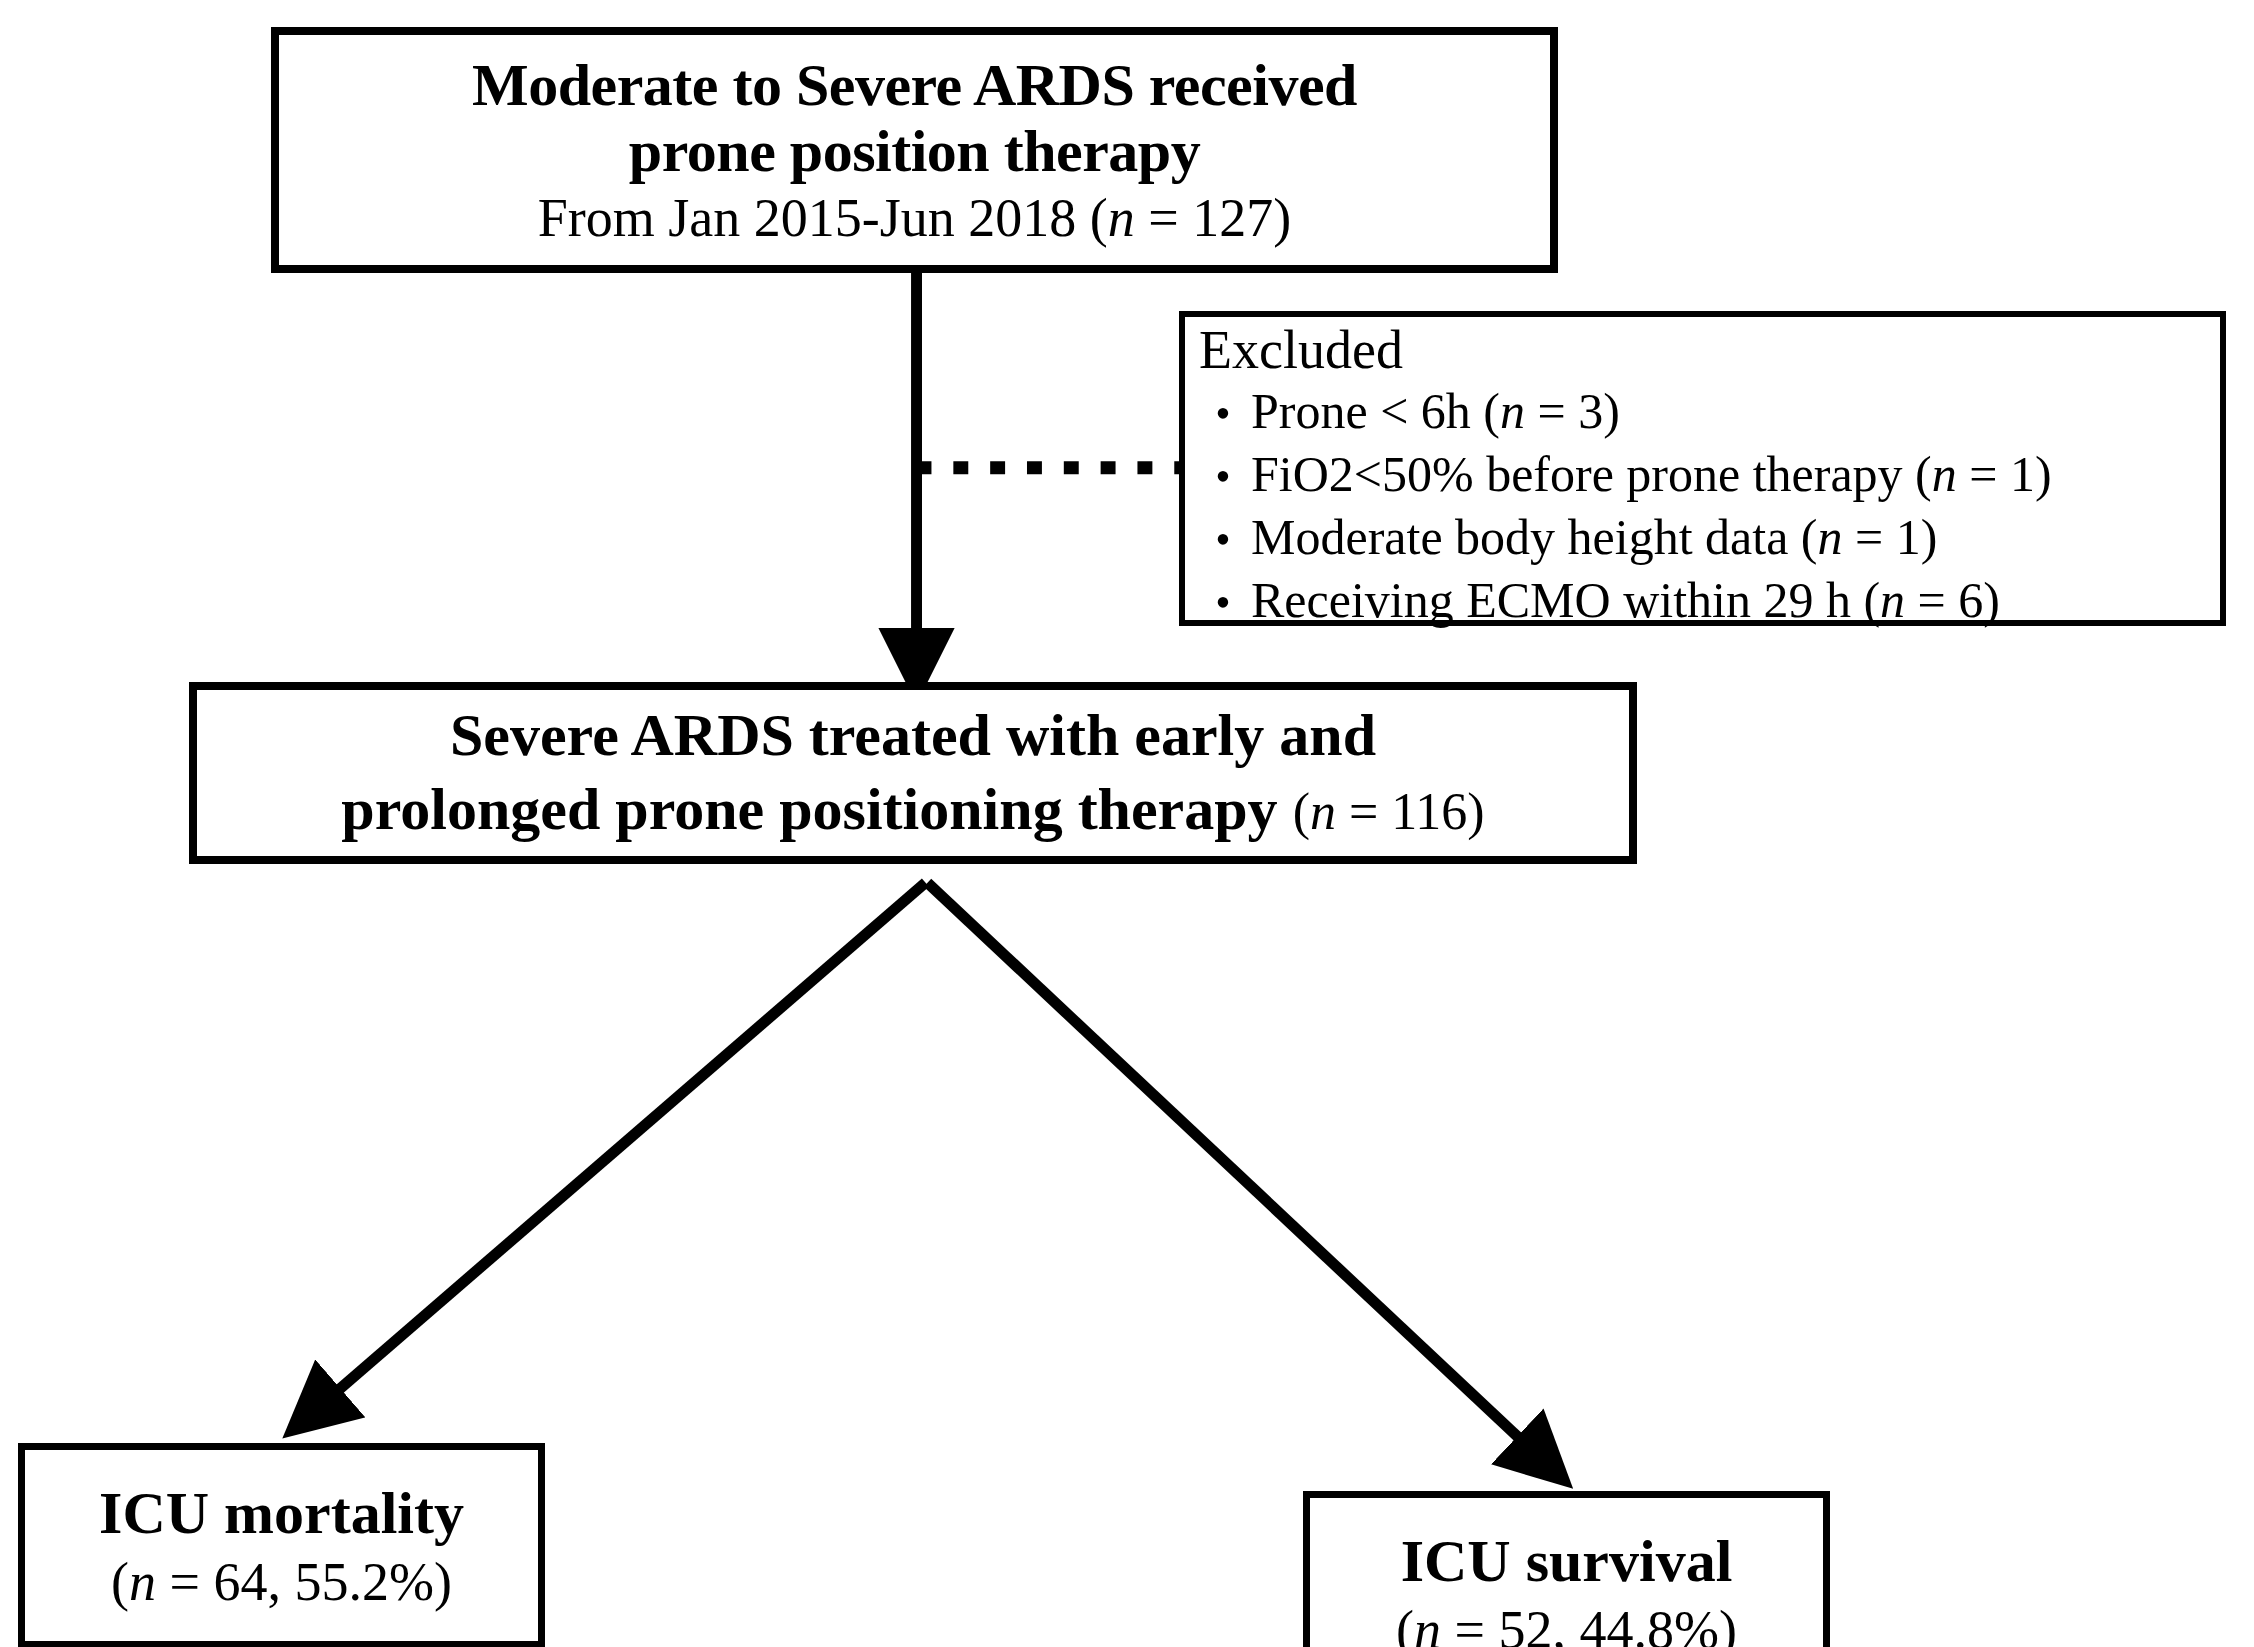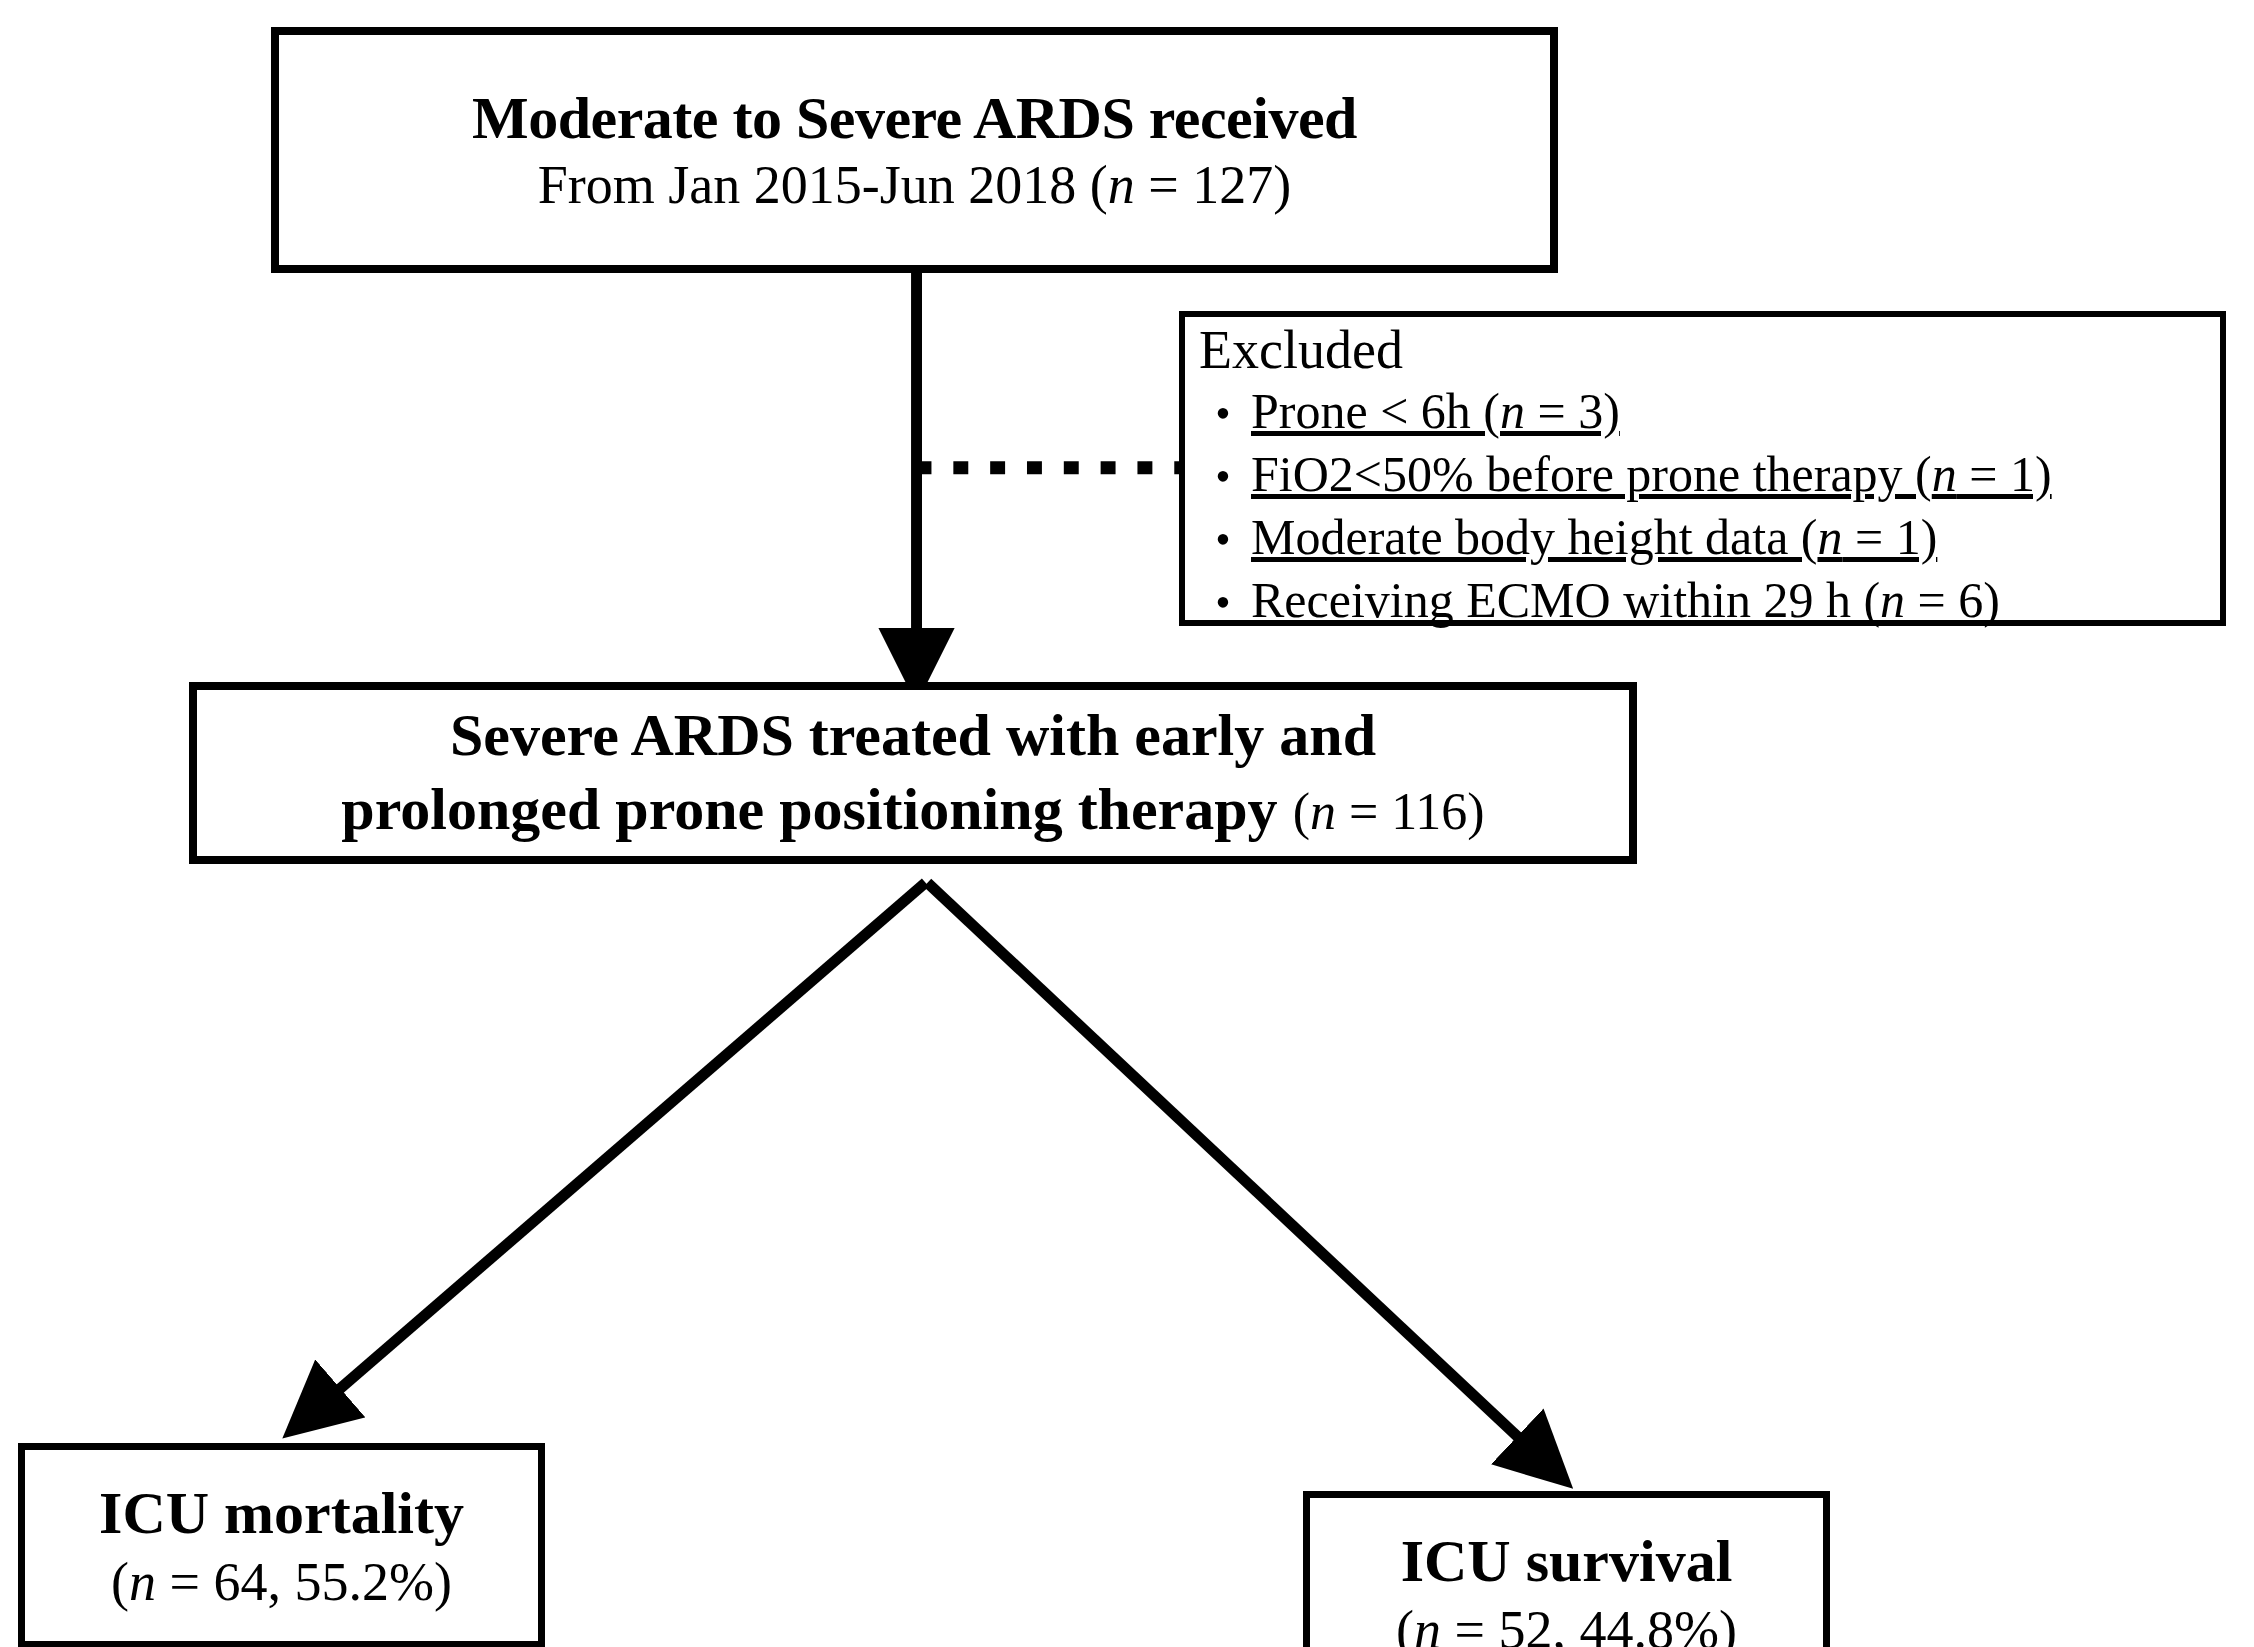--- a/index.html
+++ b/index.html
@@ -95,21 +95,20 @@
   #node-excluded li .bullet {
     display: inline-block;
     width: 56px;
     flex: 0 0 56px;
     text-align: center;
     font-size: 44px;
     line-height: 60px;
   }
   #node-excluded li .txt {
     display: inline-block;
-    text-decoration: underline;
   }
   .ital {
     font-style: italic;
   }
 
   
   #node-enrolled {
     left: 189px;
     top: 682px;
     width: 1448px;
@@ -179,20 +178,21 @@
 
     <line x1="921" y1="470" x2="1185" y2="470" stroke="#000000" stroke-width="13" stroke-dasharray="15 22" stroke-linecap="butt"></line>
 
     <line x1="930" y1="887" x2="297" y2="1434" stroke="#000000" stroke-width="11" marker-end="url(#arrowhead)"></line>
 
     <line x1="932" y1="887" x2="1568" y2="1484" stroke="#000000" stroke-width="11" marker-end="url(#arrowhead)"></line>
   </svg>
 
   <div class="node" id="node-screened">
     <div class="l1">Moderate to Severe ARDS received</div>
+    <div class="l2">prone position therapy</div>
     <div class="l3"><span>From Jan 2015-Jun 2018 (</span><span class="ital">n</span><span> = 127)</span></div>
   </div>
 
   <div class="node" id="node-excluded">
     <div class="ex-title">Excluded</div>
     <ul>
       <li>
         <span class="bullet">•</span>
         <span class="txt"><span>Prone &lt; 6h (</span><span class="ital">n</span><span> = 3)</span></span>
       </li>

